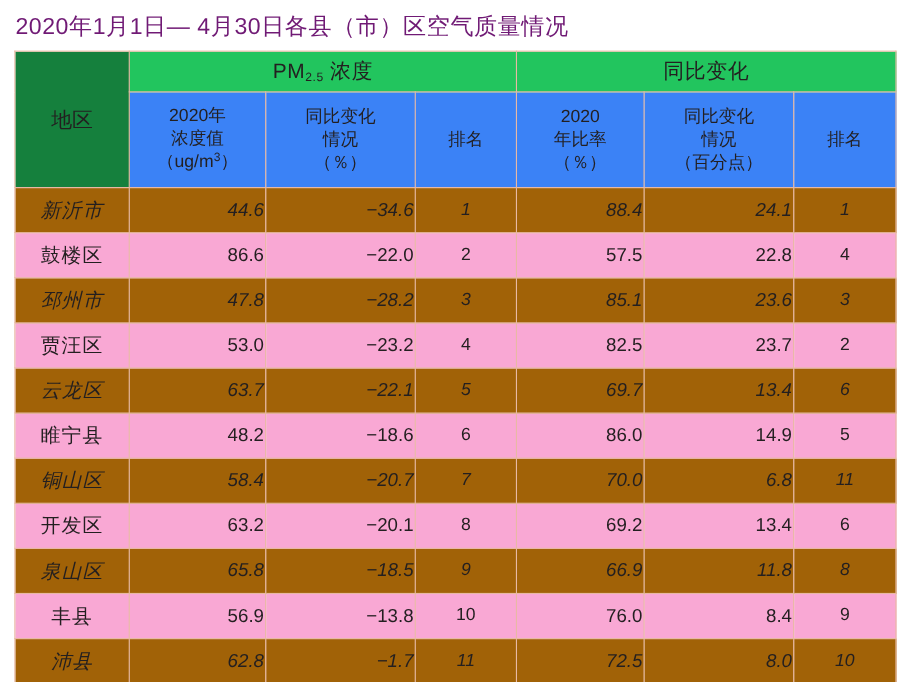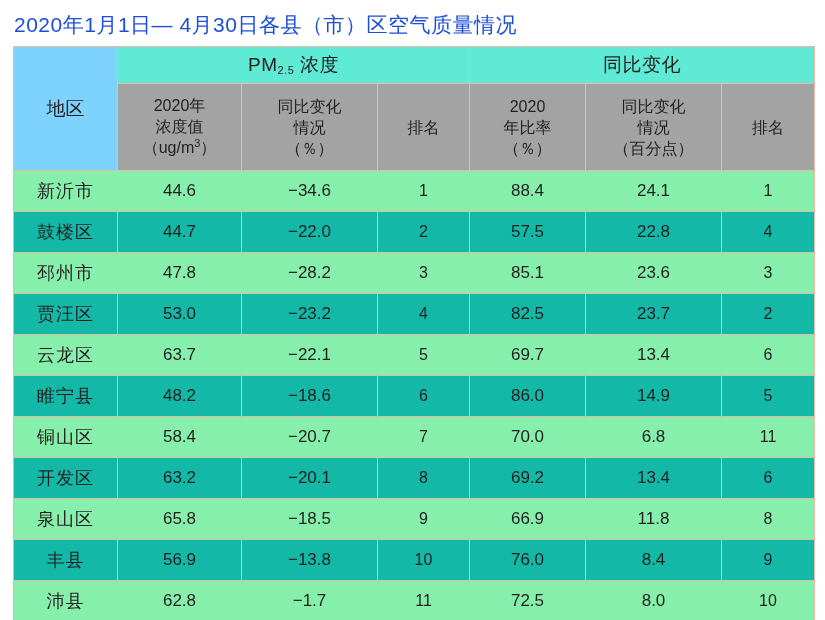--- a/index.html
+++ b/index.html
@@ -17,21 +17,21 @@
   .page {
     position: relative;
     width: 825px;
     height: 620px;
     box-sizing: border-box;
     padding: 8px 12px 0 12px;
   }
   .title {
     font-size: 21px;
     line-height: 30px;
-    color: #1d4ed8;
+    color: #701a75;
     letter-spacing: 0.5px;
     padding: 2px 0 6px 2px;
     white-space: nowrap;
   }
   table.aqi {
     border-collapse: collapse;
     width: 801px;
     table-layout: fixed;
     margin-left: 1px;
   }
@@ -50,33 +50,33 @@
     font-weight: normal;
     color: #231f20;
   }
   
   table.aqi {
     border: 1px solid #d9a28a;
   }
   .hdr-group {
     font-size: 19px;
     height: 34px;
-    background: #5eead4;
+    background: #22c55e;
     letter-spacing: 0.5px;
   }
   .hdr-sub {
     font-size: 16px;
     line-height: 21px;
     height: 82px;
-    background: #a3a3a3;
+    background: #3b82f6;
     padding: 2px 2px;
   }
   .hdr-region {
     font-size: 19px;
-    background: #7dd3fc;
+    background: #15803d;
   }
   .hdr-sub .l { display: block; white-space: nowrap; }
   sub {
     font-size: 11px;
     vertical-align: baseline;
     position: relative;
     top: 3px;
   }
   sup {
     font-size: 11px;
@@ -85,23 +85,23 @@
     top: -6px;
   }
   tbody td {
     height: 38px;
     font-size: 17px;
   }
   tbody td.region {
     font-size: 18px;
     letter-spacing: 1px;
   }
-  tr.odd td { background: #86efac; }
-  tr.even td { background: #14b8a6; }
-  tbody td.num { font-size: 17px; }
+  tr.odd td { background: #a16207; font-style: italic; }
+  tr.even td { background: #f9a8d4; }
+  tbody td.num { font-size: 17px; text-align: right; }
   tbody td.rank { font-size: 16px; }
 </style>
 </head>
 <body>
 
 <div class="page">
 
   <div class="title">2020年1月1日— 4月30日各县（市）区空气质量情况</div>
 
   <table class="aqi">
@@ -152,21 +152,21 @@
         <td class="region">新沂市</td>
         <td class="num">44.6</td>
         <td class="num">−34.6</td>
         <td class="rank">1</td>
         <td class="num">88.4</td>
         <td class="num">24.1</td>
         <td class="rank">1</td>
       </tr>
       <tr class="even">
         <td class="region">鼓楼区</td>
-        <td class="num">44.7</td>
+        <td class="num">86.6</td>
         <td class="num">−22.0</td>
         <td class="rank">2</td>
         <td class="num">57.5</td>
         <td class="num">22.8</td>
         <td class="rank">4</td>
       </tr>
       <tr class="odd">
         <td class="region">邳州市</td>
         <td class="num">47.8</td>
         <td class="num">−28.2</td>

